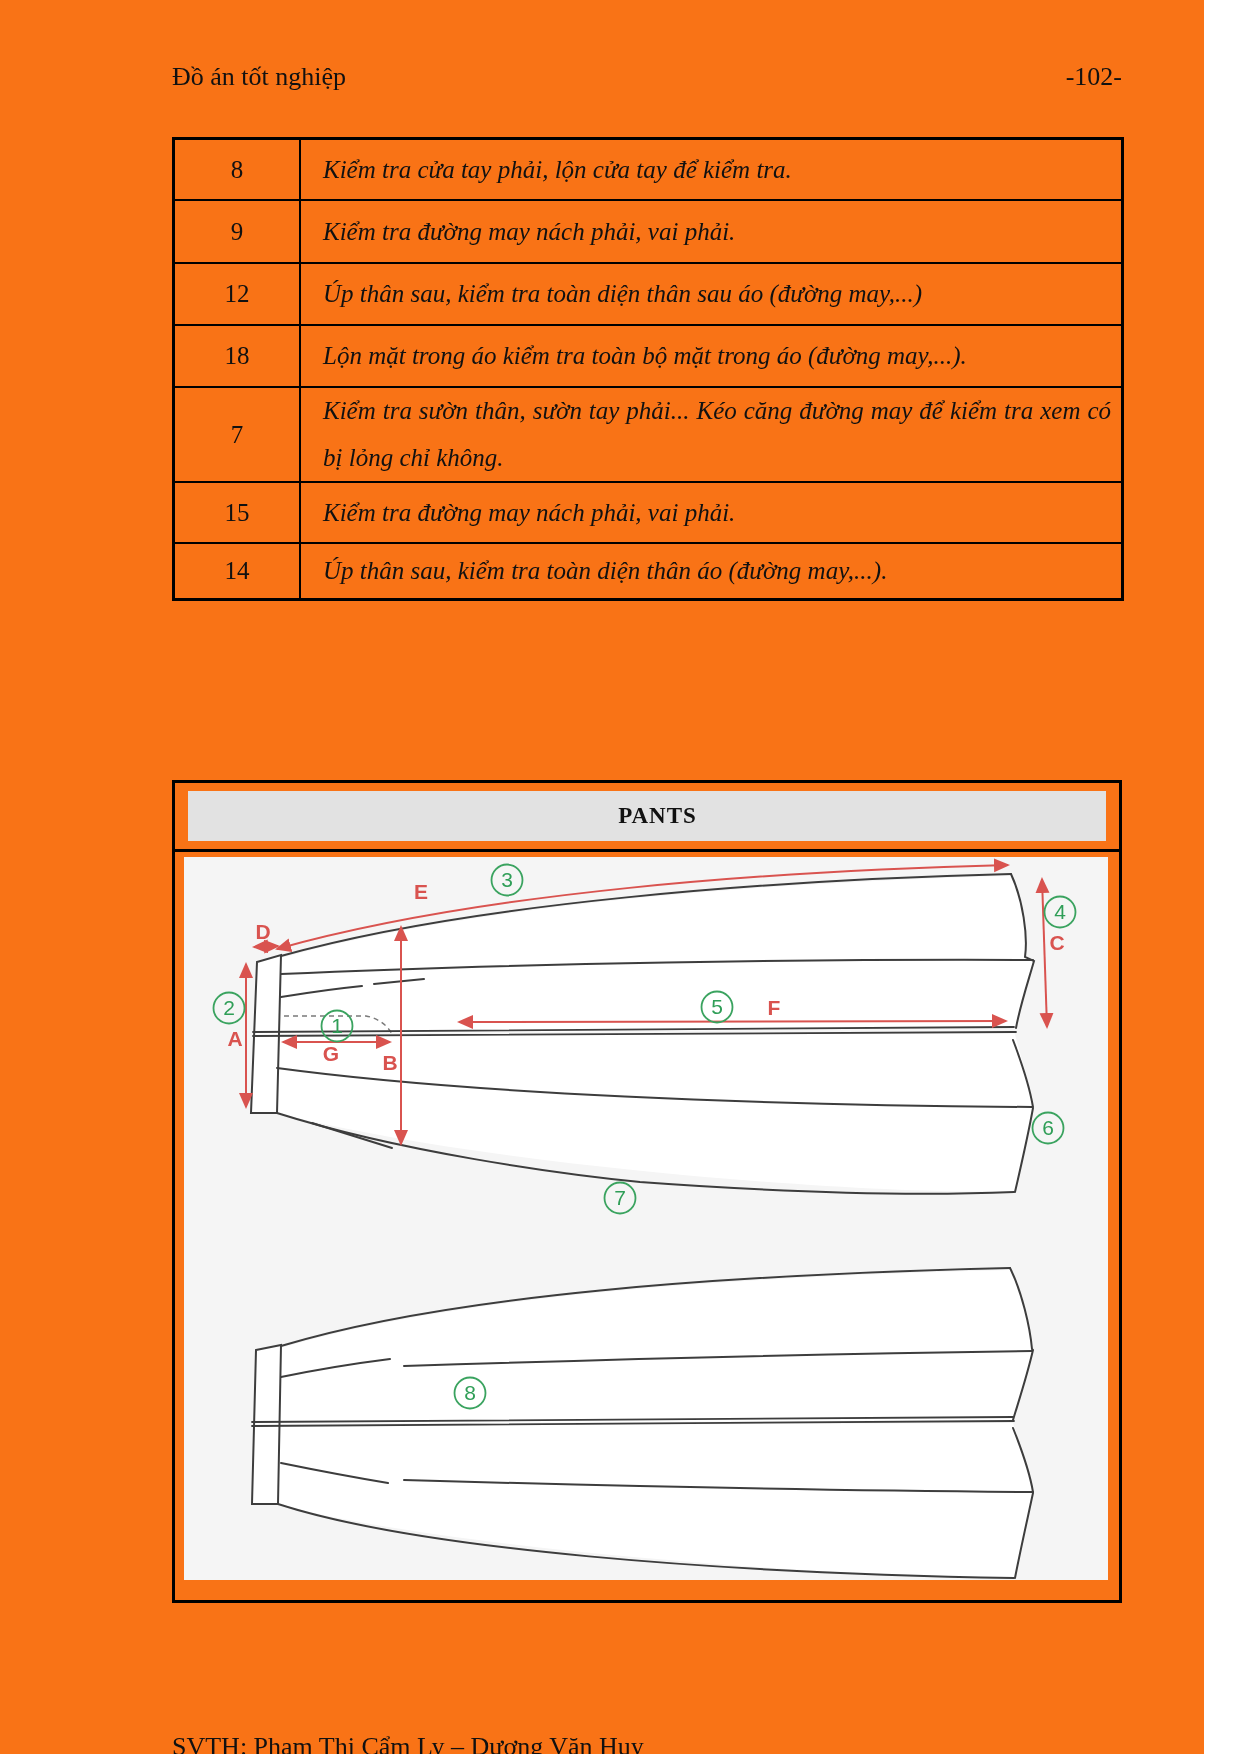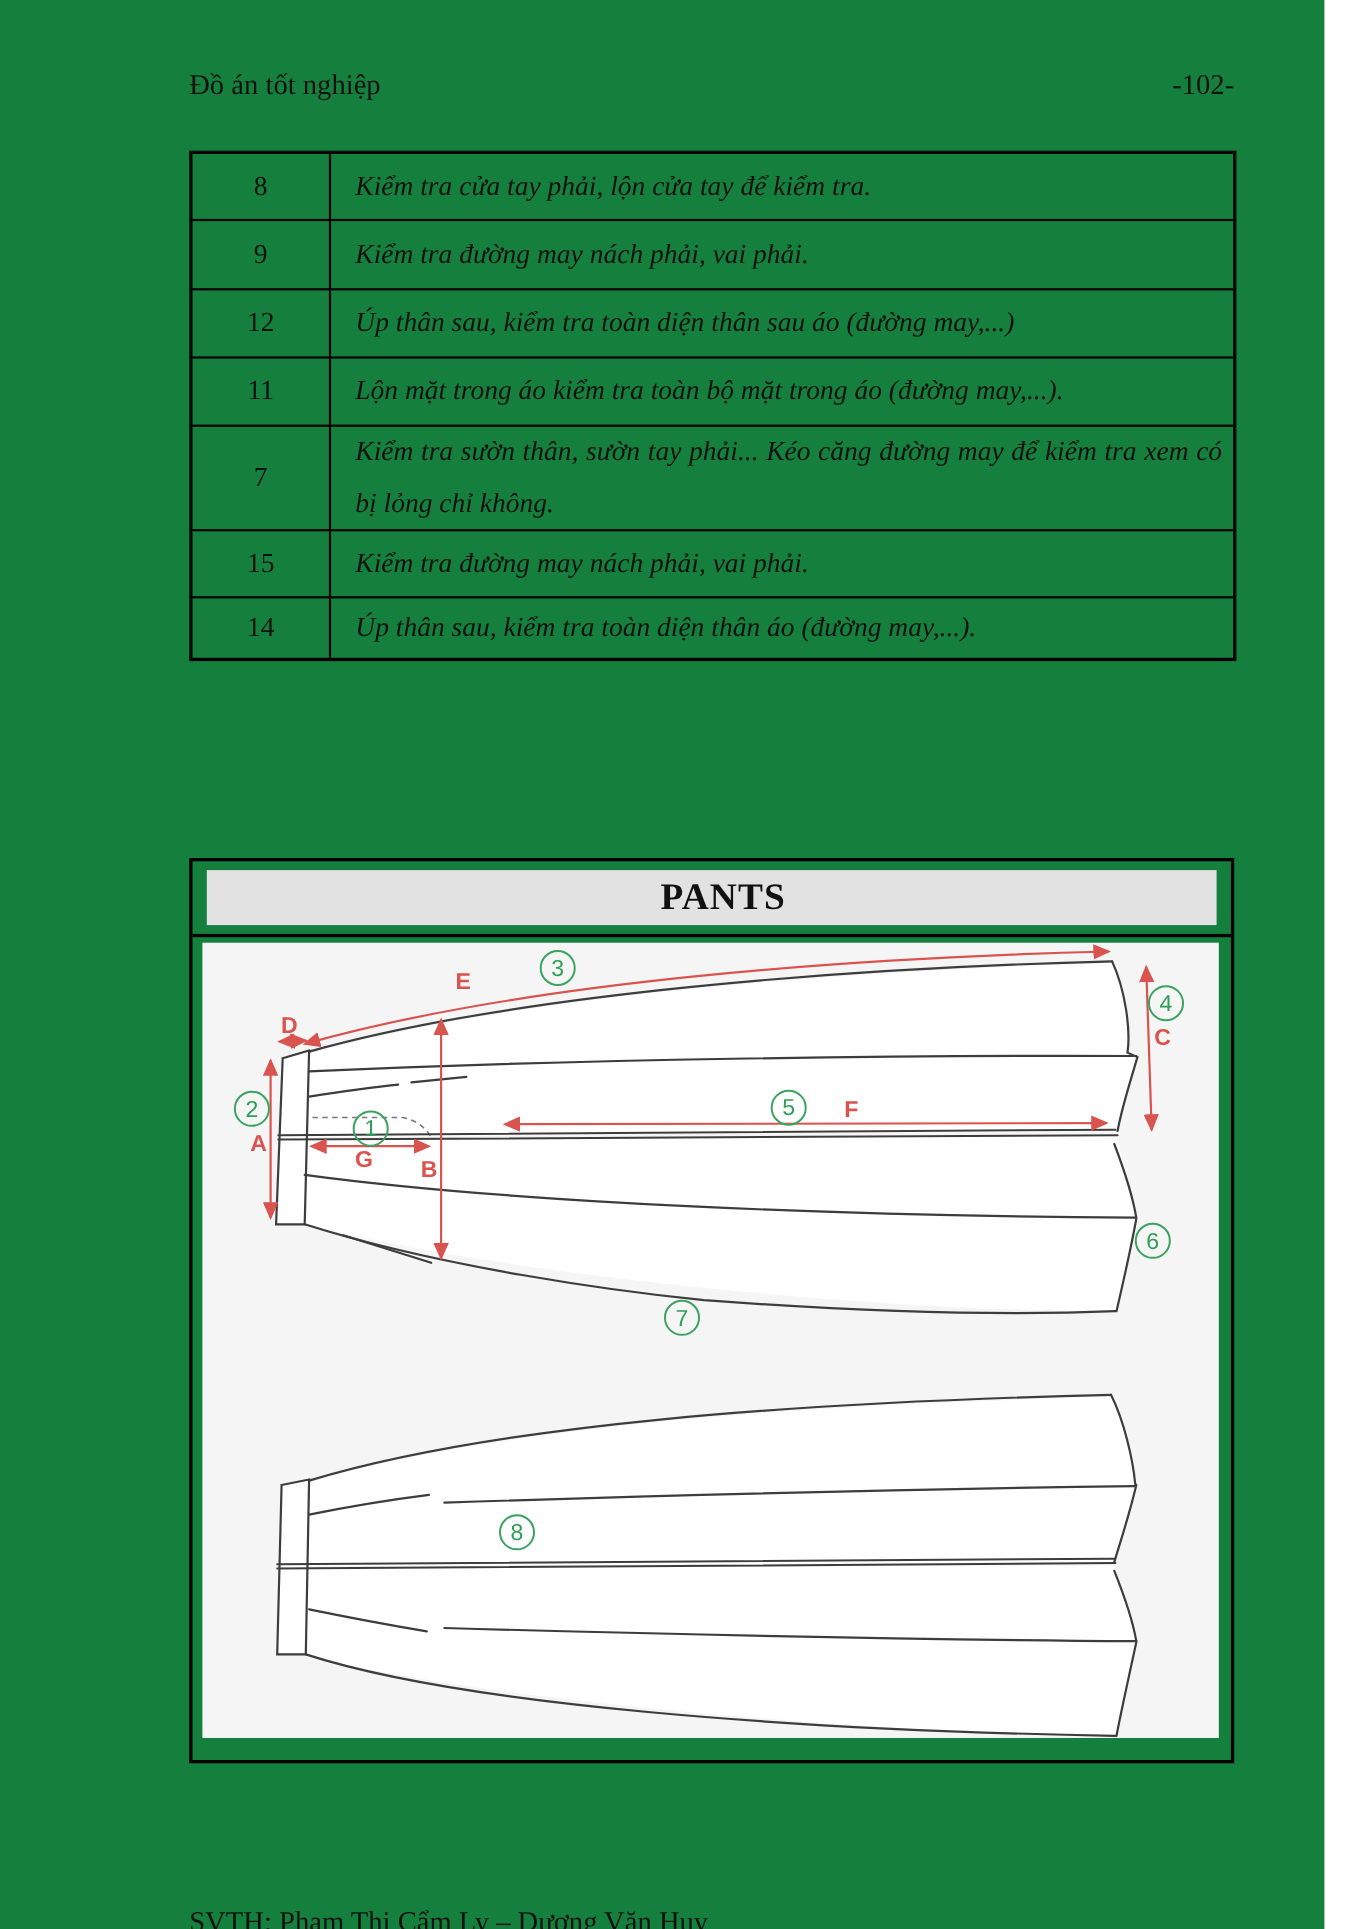--- a/index.html
+++ b/index.html
@@ -1,36 +1,36 @@
 <!DOCTYPE html>
 <html><head>
 <meta charset="utf-8">
 <style>
   html,body{margin:0;padding:0;background:#fff;}
-  .page{position:relative;width:1204px;height:1754px;background:#15803d;
+  .page{position:relative;width:1204px;height:1754px;background:#f97316;
         font-family:"Liberation Serif", serif;color:#111;overflow:hidden;}
   .hdr{position:absolute;left:172px;top:62px;width:950px;display:flex;
        justify-content:space-between;font-size:26px;}
   .ftr{position:absolute;left:172px;top:1732px;width:950px;display:flex;
        justify-content:space-between;font-size:26px;}
   .table-wrap{position:absolute;left:172px;top:137px;width:950px;border:1px solid #000;}
   table.insp{border-collapse:collapse;width:100%;table-layout:fixed;font-size:25px;}
   table.insp td{border:2px solid #000;vertical-align:middle;}
   td.num{width:122px;text-align:center;}
   td.desc{padding:0 10px 0 22px;text-align:justify;font-style:italic;}
   tr.h1{height:61px;} tr.h1b{height:63px;} tr.h1c{height:62px;}
   tr.h2{height:91px;} tr.h2 td.desc{line-height:1.86;}
   tr.h1s{height:61px;} tr.h1t{height:56px;}
   .pants-box{position:absolute;left:172px;top:780px;width:950px;height:823px;
              border:3px solid #000;box-sizing:border-box;}
   .pants-head{height:69px;border-bottom:3px solid #000;box-sizing:border-box;
               display:flex;align-items:center;}
   .pants-bar{flex:1;margin:9px 13px;height:50px;background:#e2e2e2;
              display:flex;align-items:center;justify-content:center;
-             font-weight:bold;font-size:34px;letter-spacing:1px;padding-left:21px;}
+             font-weight:bold;font-size:23px;letter-spacing:1px;padding-left:21px;}
   svg.diagram{position:absolute;left:172px;top:855px;width:950px;height:745px;}
   .black-line{stroke:#3d3d3d;stroke-width:2;fill:none;stroke-linecap:round;}
   .thin-line{stroke:#3d3d3d;stroke-width:1.8;fill:none;stroke-linecap:round;}
   .dash-line{stroke:#7a7a7a;stroke-width:1.4;fill:none;stroke-dasharray:5 4;}
   .red-line{stroke:#d9534f;stroke-width:2;fill:none;}
   .white-fill{fill:#ffffff;stroke:none;}
   .wb{fill:#ffffff;stroke:#3d3d3d;stroke-width:2;}
   .gcirc{fill:none;stroke:#3aa35f;stroke-width:1.8;}
   .gnum{fill:#2f9e57;font-family:"Liberation Sans",sans-serif;font-size:21px;
         text-anchor:middle;}
@@ -56,21 +56,21 @@
         </tr>
         <tr class="h1b">
           <td class="num">9</td>
           <td class="desc">Kiểm tra đường may nách phải, vai phải.</td>
         </tr>
         <tr class="h1c">
           <td class="num">12</td>
           <td class="desc">Úp thân sau, kiểm tra toàn diện thân sau áo (đường may,...)</td>
         </tr>
         <tr class="h1c">
-          <td class="num">11</td>
+          <td class="num">18</td>
           <td class="desc">Lộn mặt trong áo kiểm tra toàn bộ mặt trong áo (đường may,...).</td>
         </tr>
         <tr class="h2">
           <td class="num">7</td>
           <td class="desc">Kiểm tra sườn thân, sườn tay phải... Kéo căng đường may để kiểm tra xem có bị lỏng chỉ không.</td>
         </tr>
         <tr class="h1s">
           <td class="num">15</td>
           <td class="desc">Kiểm tra đường may nách phải, vai phải.</td>
         </tr>

